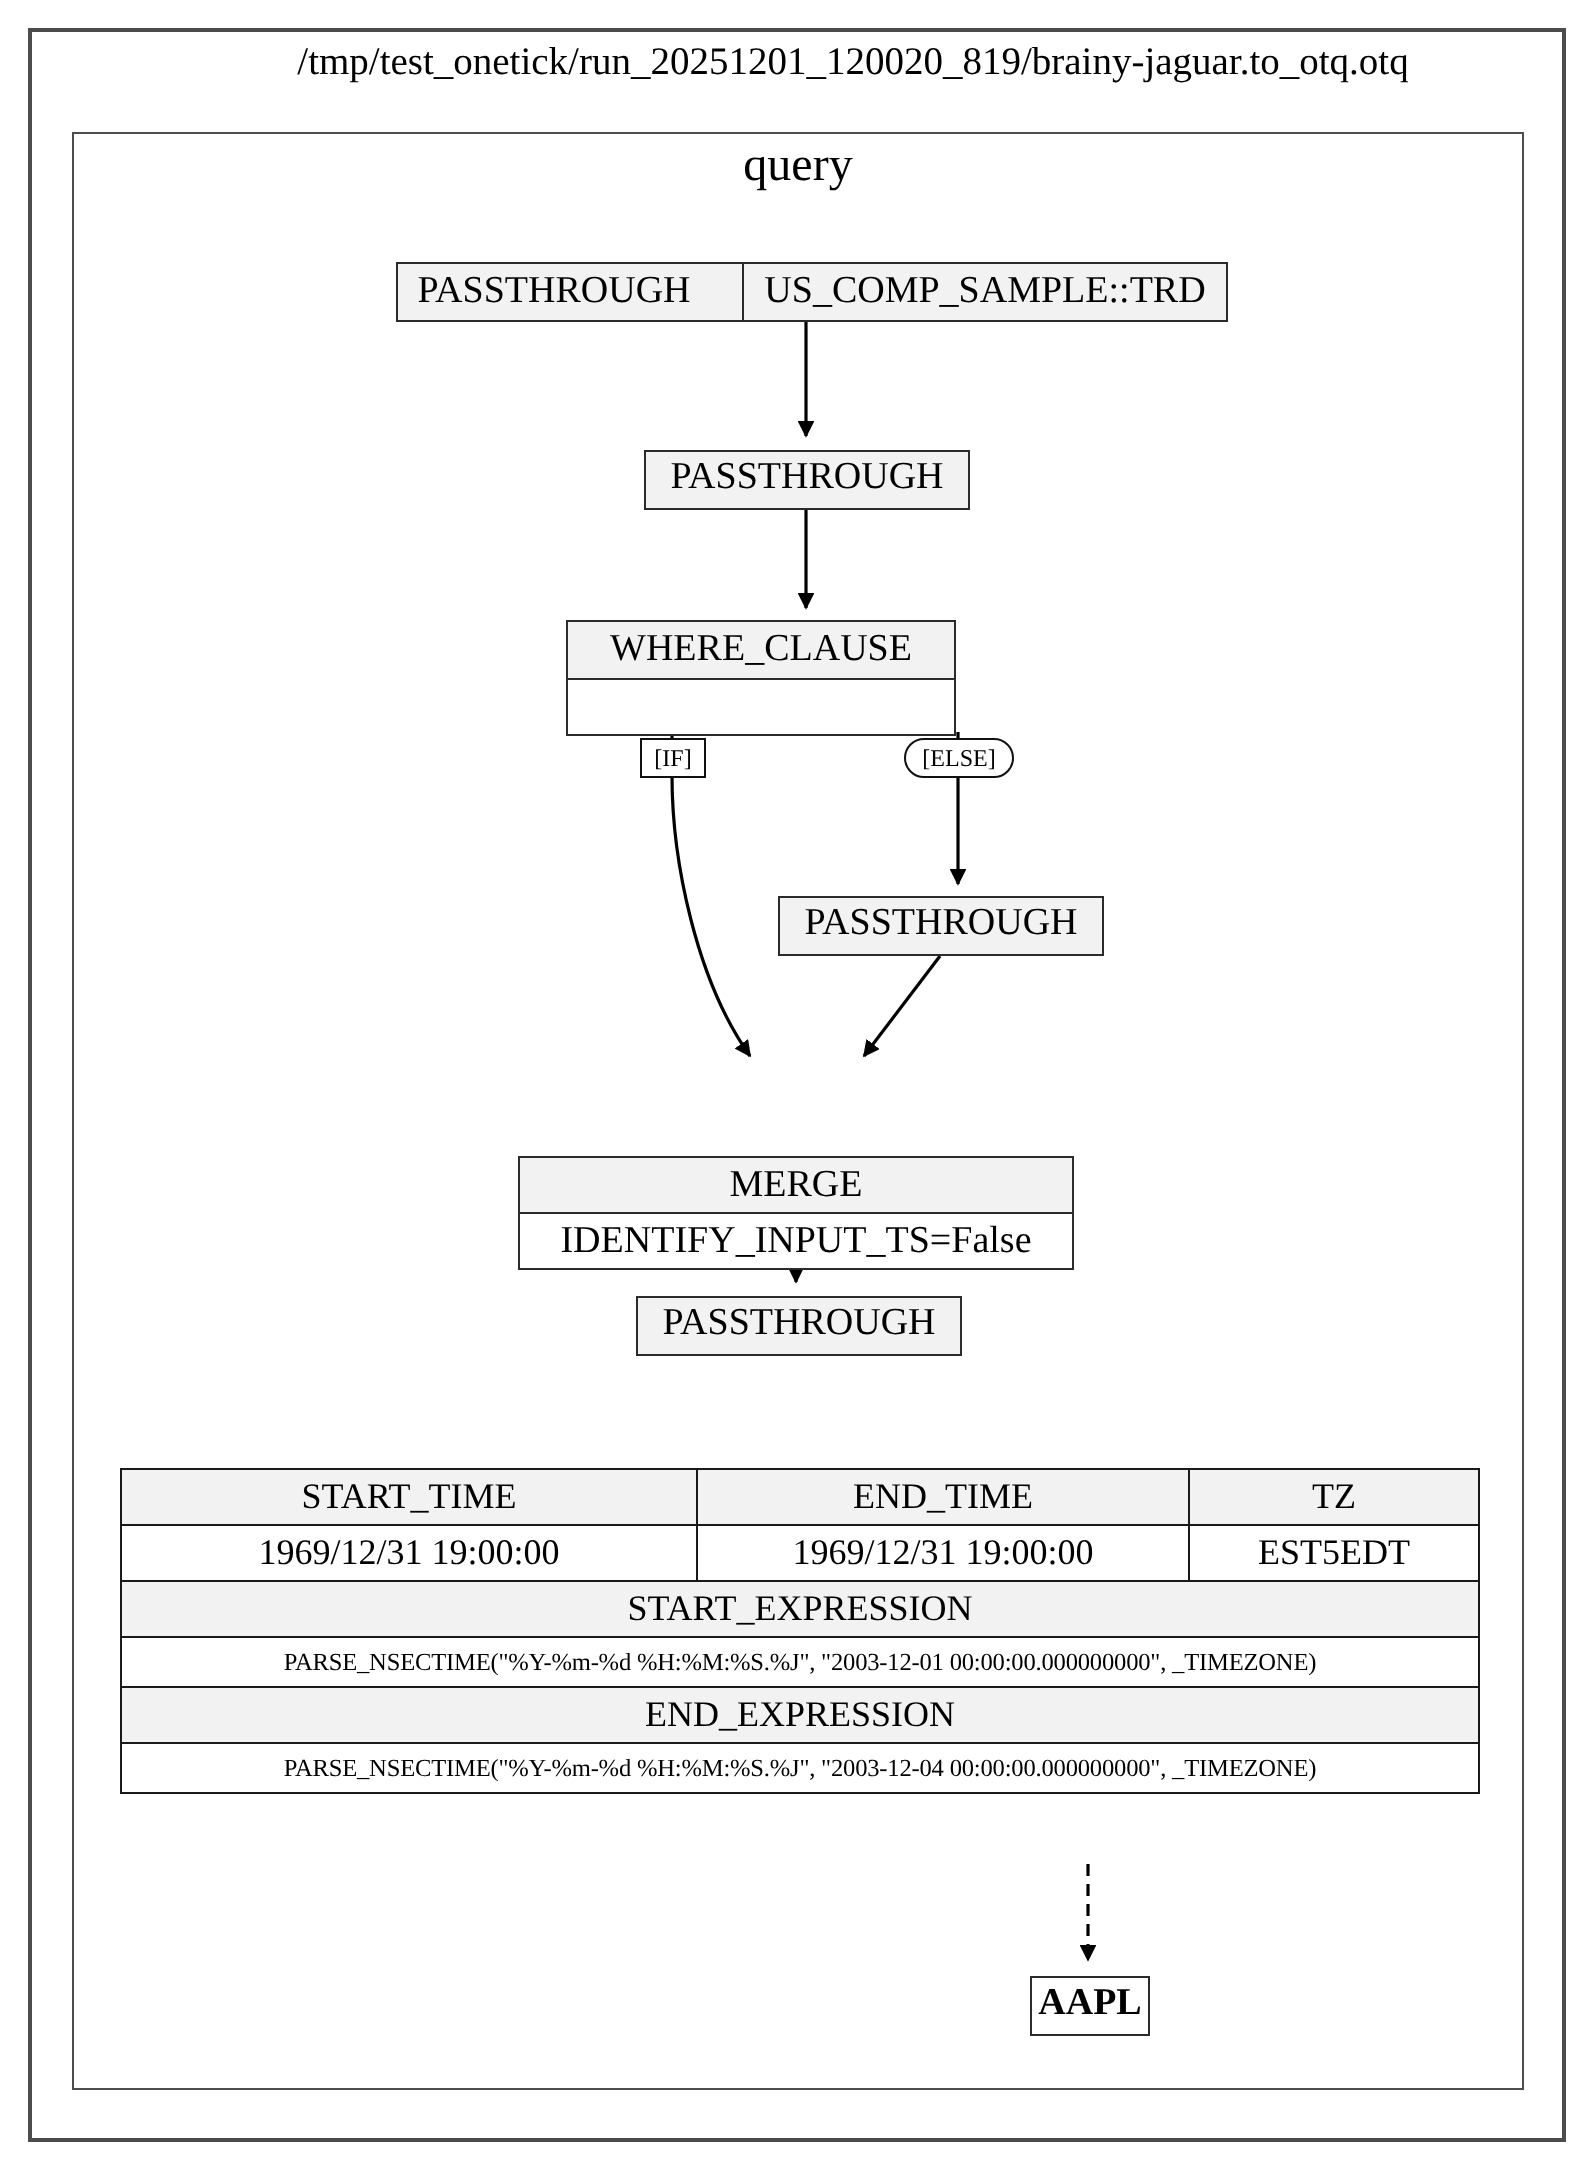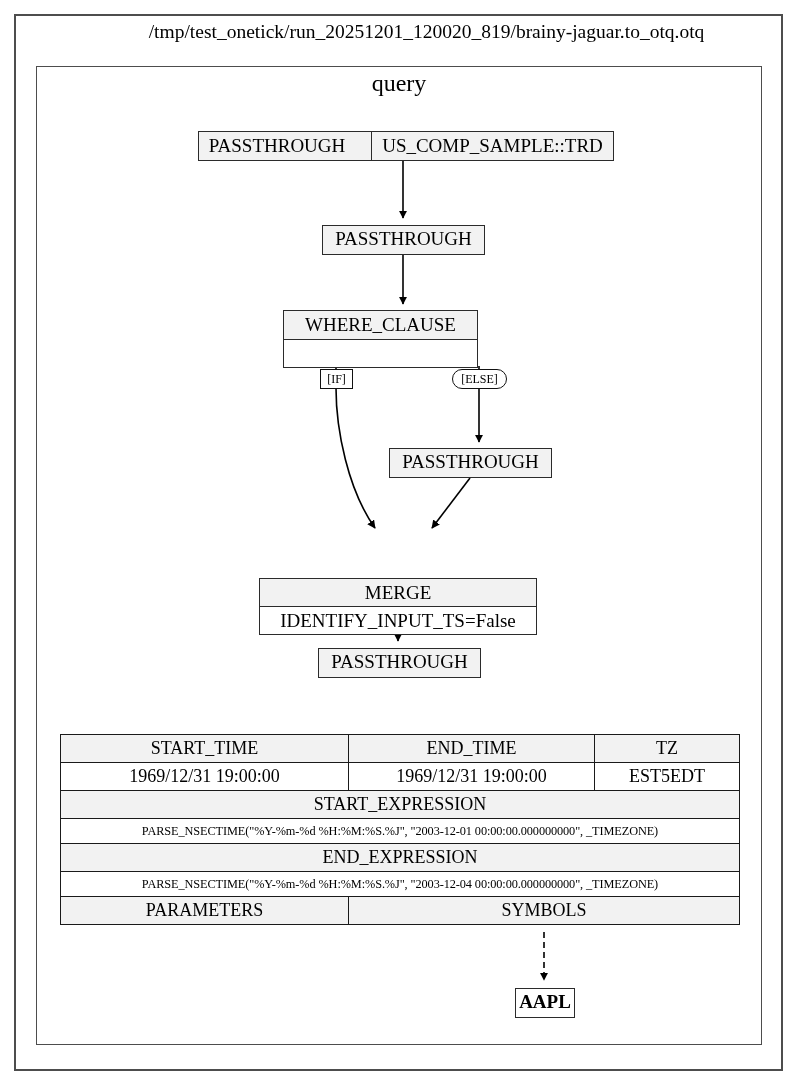--- a/index.html
+++ b/index.html
@@ -239,18 +239,14 @@
     </tr>
     <tr>
       <td class="expr" colspan="3">PARSE_NSECTIME("%Y-%m-%d %H:%M:%S.%J", "2003-12-01 00:00:00.000000000", _TIMEZONE)</td>
     </tr>
     <tr>
       <td class="hdr" colspan="3">END_EXPRESSION</td>
     </tr>
     <tr>
       <td class="expr" colspan="3">PARSE_NSECTIME("%Y-%m-%d %H:%M:%S.%J", "2003-12-04 00:00:00.000000000", _TIMEZONE)</td>
     </tr>
-    <tr>
-      <td class="hdr">PARAMETERS</td>
-      <td class="hdr" colspan="2">SYMBOLS</td>
-    </tr>
   </tbody>
 </table>
 
 </body></html>

